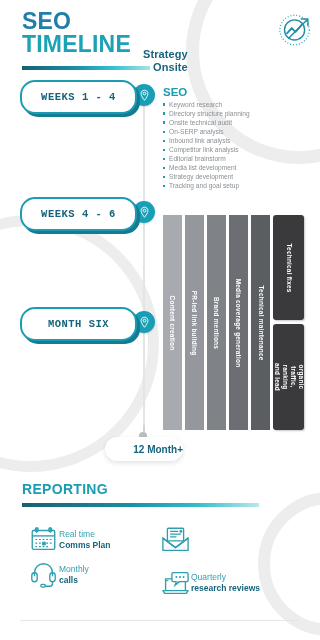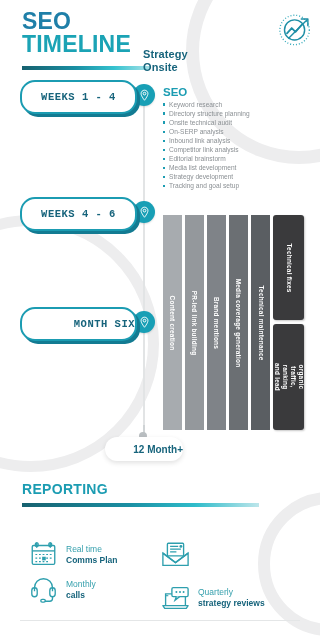--- a/index.html
+++ b/index.html
@@ -36,21 +36,21 @@
     background:#189fb5;display:flex;align-items:center;justify-content:center;
     box-shadow:0 1px 2px rgba(0,0,0,.13);}
   .pin svg{display:block;}
 
   .stage-pill{position:absolute;height:30px;border:2.5px solid #1b9cb2;border-radius:15px;
     background:#ffffff;box-shadow:3px 3px 0 0 #137b92;
     display:flex;align-items:center;justify-content:center;}
   .stage-pill span{font-size:10.5px;font-weight:bold;color:#17647c;letter-spacing:.5px;font-family:Liberation Mono, monospace;}
 
   #strategy-start{position:absolute;left:143px;top:48px;font-size:11px;font-weight:bold;
-    color:#17647c;line-height:1.15;letter-spacing:.1px;}
+    color:#17647c;line-height:1.15;letter-spacing:.1px;text-align:right;}
 
   
   #seo-heading{position:absolute;left:163px;top:86px;font-size:11.5px;font-weight:bold;color:#1b9cb2;}
   #seo-list{position:absolute;left:163px;top:100px;margin:0;padding:0;list-style:none;}
   #seo-list li{font-size:6.6px;color:#8b9094;line-height:9.05px;padding-left:6px;position:relative;white-space:nowrap;}
   #seo-list li:before{content:"";position:absolute;left:0;top:3.4px;width:2.2px;height:2.2px;background:#1b9cb2;}
 
   
   .bar{position:absolute;display:flex;align-items:center;justify-content:center;overflow:hidden;}
   .bar .lbl{
@@ -64,21 +64,21 @@
     background:#ffffff;box-shadow:0 2px 5px rgba(0,0,0,.12);display:flex;align-items:center;justify-content:flex-end;}
   #month-badge span{font-size:10px;font-weight:bold;color:#17647c;}
   #badge-stem{position:absolute;left:142.5px;top:425px;width:2px;height:14px;background:#cfd3d5;}
   #badge-dot{position:absolute;left:139px;top:432px;width:8px;height:8px;border-radius:50%;background:#b9bec1;}
 
   
   #reporting-title{position:absolute;left:22px;top:481px;font-size:14px;font-weight:bold;color:#1b9cb2;letter-spacing:.3px;}
   #reporting-rule{position:absolute;left:22px;top:503px;width:237px;height:4px;
     background:linear-gradient(90deg,#17616f 0%,#1a8fa3 45%,#2fbcca 73%,#bde6eb 100%);}
 
-  .report-item{position:absolute;display:flex;align-items:center;gap:7px;margin-top:15px;}
+  .report-item{position:absolute;display:flex;align-items:center;}
   .report-item .ico{width:31px;height:29px;flex:0 0 31px;display:flex;align-items:center;justify-content:center;}
   .report-item .txt{line-height:1.18;}
   .report-item .t1{display:block;font-size:8.5px;color:#36a0ad;}
   .report-item .t2{display:block;font-size:8.5px;font-weight:bold;color:#17647c;}
 </style>
 </head>
 <body>
 
 <div class="canvas">
 
@@ -127,21 +127,21 @@
         <circle cx="12" cy="8.5" r="2.5" fill="none" stroke="#ffffff" stroke-width="1.8"></circle>
       </svg>
   </div>
 
   <div class="stage-pill" style="left:20px;top:80px;width:113px;">
     <span>WEEKS 1 - 4</span>
   </div>
   <div class="stage-pill" style="left:20px;top:197px;width:113px;">
     <span>WEEKS 4 - 6</span>
   </div>
-  <div class="stage-pill" style="left:20px;top:307px;width:113px;justify-content:flex-end;">
+  <div class="stage-pill" style="left:20px;top:307px;width:113px;">
     <span>MONTH SIX</span>
   </div>
 
   <div id="seo-heading">SEO</div>
   <ul id="seo-list">
     <li>Keyword research</li>
     <li>Directory structure planning</li>
     <li>Onsite technical audit</li>
     <li>On-SERP analysis</li>
     <li>Inbound link analysis</li>
@@ -240,18 +240,18 @@
         <rect x="13" y="4" width="18" height="10" rx="1.5" fill="#ffffff"></rect>
         <path d="M18 14 l-1.5 4 l5-4" fill="#ffffff"></path>
         <circle cx="18" cy="9" r="1.1" fill="#2e9fae" stroke="none"></circle>
         <circle cx="22" cy="9" r="1.1" fill="#2e9fae" stroke="none"></circle>
         <circle cx="26" cy="9" r="1.1" fill="#2e9fae" stroke="none"></circle>
         <path d="M6 13 h3" stroke-width="1.2"></path>
       </svg>
     </span>
     <span class="txt">
       <span class="t1">Quarterly</span>
-      <span class="t2">strategy reviews</span>
+      <span class="t2">research reviews</span>
     </span>
   </div>
 
   <div class="hairline" style="top:620px;"></div>
 </div>
 
 </body></html>

